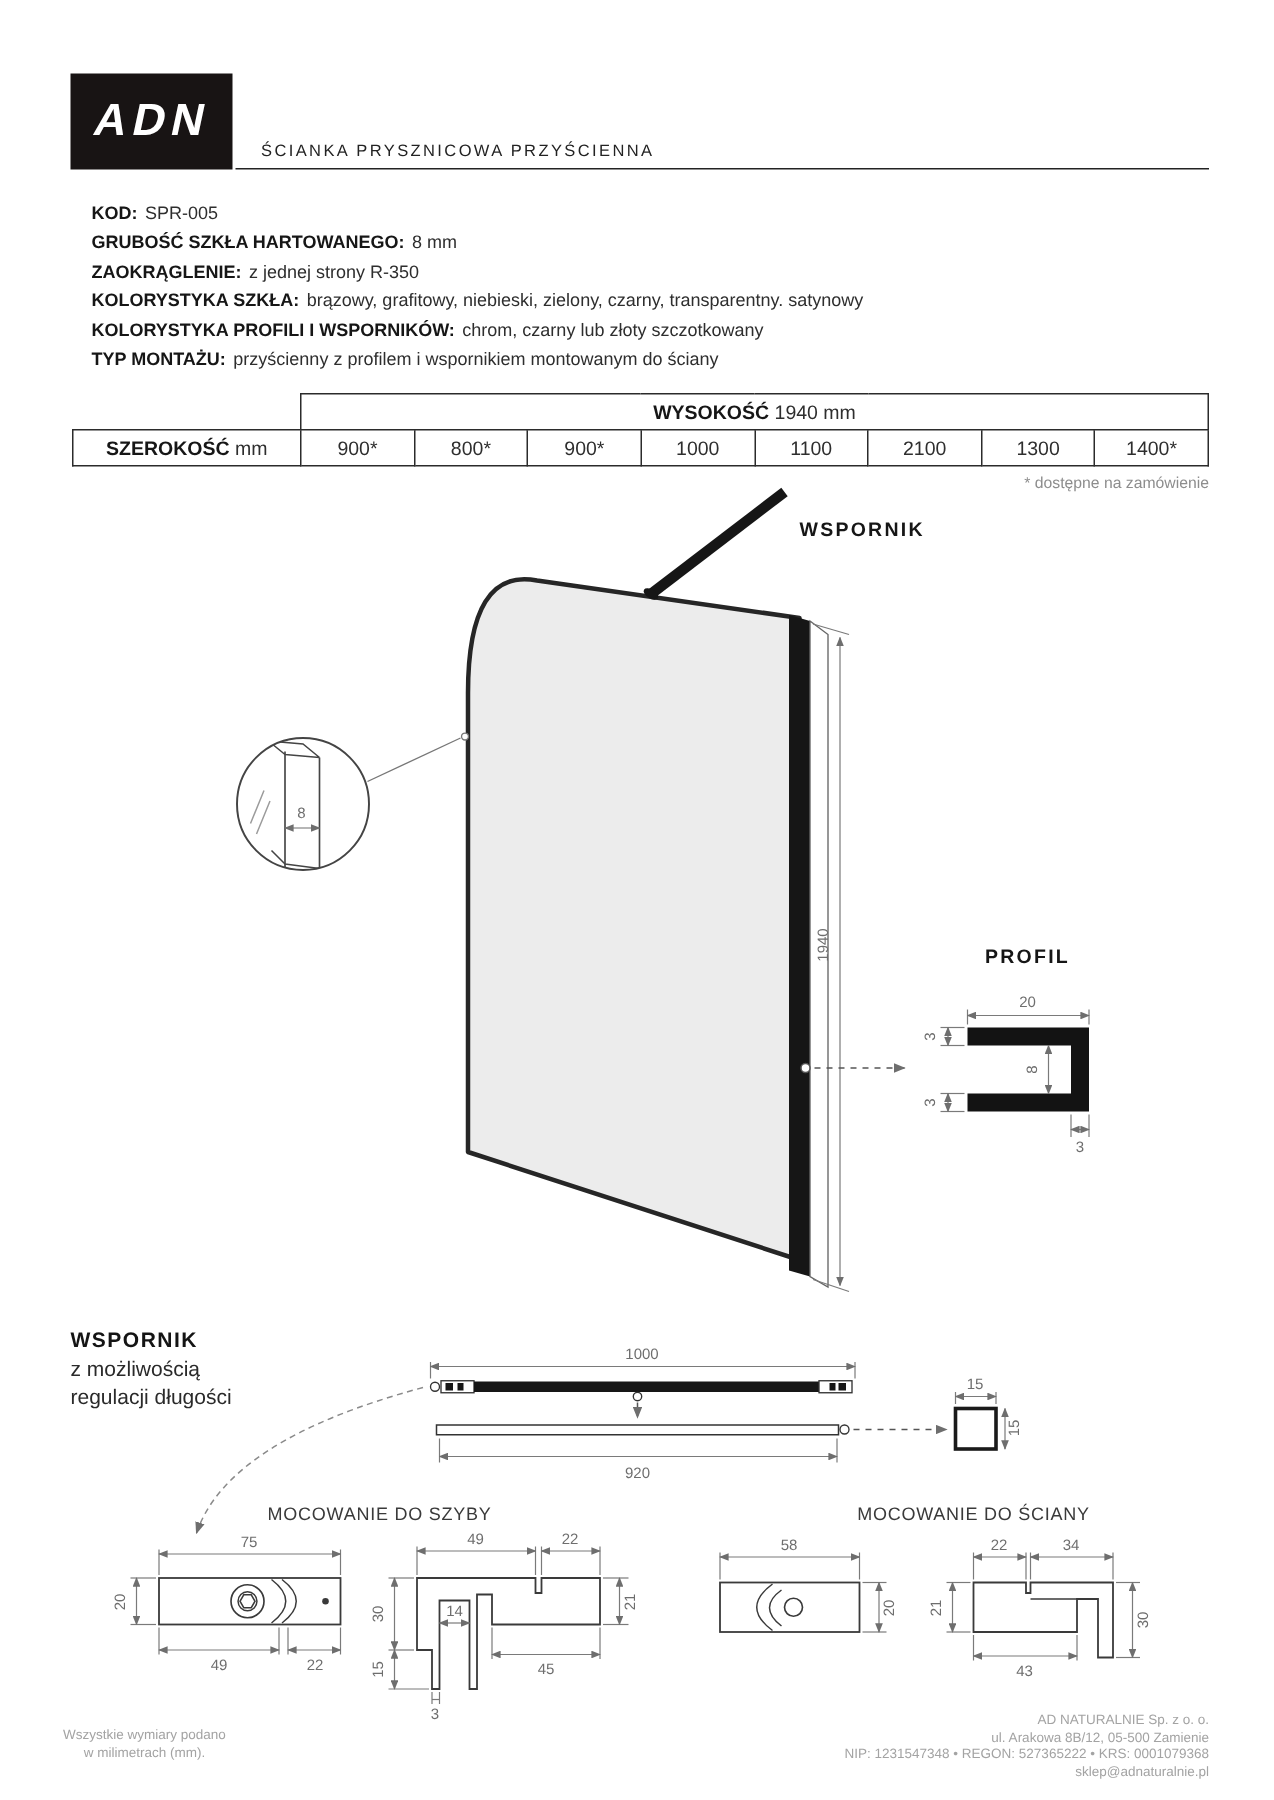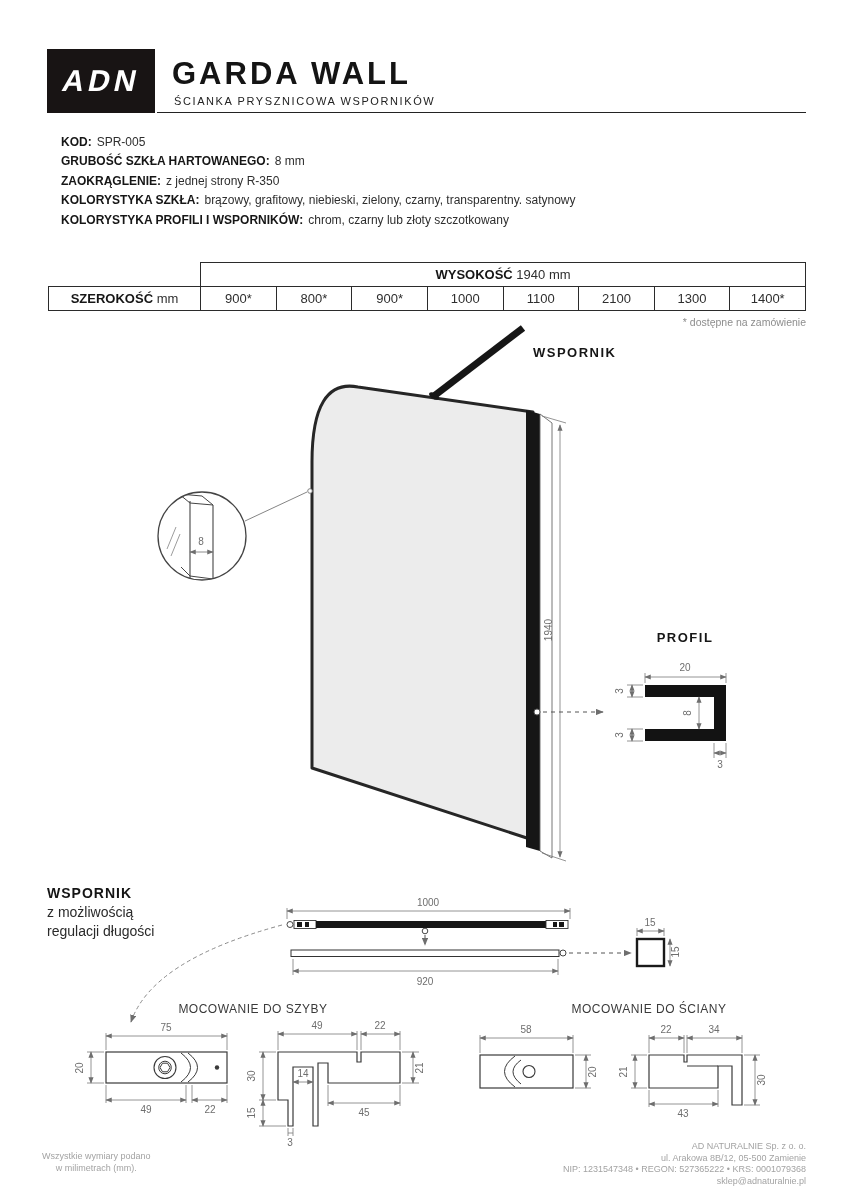--- a/index.html
+++ b/index.html
@@ -265,30 +265,30 @@
       <text class="t-dim" x="714" y="1033" text-anchor="middle">34</text>
       <text class="t-dim" text-anchor="middle" transform="rotate(-90 627 1072)" x="627" y="1072">21</text>
       <text class="t-dim" text-anchor="middle" transform="rotate(-90 765 1080)" x="765" y="1080">30</text>
       <text class="t-dim" x="683" y="1117" text-anchor="middle">43</text>
     </g>
   </svg>
 
   <div class="logo-box">
     <span class="logo-text">ADN</span>
   </div>
-  <div class="title">GARDA WALL</div>
-  <div class="subtitle">ŚCIANKA PRYSZNICOWA WSPORNIKÓW</div>
+  <div class="subtitle">ŚCIANKA PRYSZNICOWA PRZYŚCIENNA</div>
   <div class="hdr-rule"></div>
 
   <div class="specs">
     <div class="spec-line"><span class="spec-label">KOD:</span><span class="spec-value">SPR-005</span></div>
     <div class="spec-line"><span class="spec-label">GRUBOŚĆ SZKŁA HARTOWANEGO:</span><span class="spec-value">8 mm</span></div>
     <div class="spec-line"><span class="spec-label">ZAOKRĄGLENIE:</span><span class="spec-value">z jednej strony R-350</span></div>
     <div class="spec-line"><span class="spec-label">KOLORYSTYKA SZKŁA:</span><span class="spec-value">brązowy, grafitowy, niebieski, zielony, czarny, transparentny. satynowy</span></div>
     <div class="spec-line"><span class="spec-label">KOLORYSTYKA PROFILI I WSPORNIKÓW:</span><span class="spec-value">chrom, czarny lub złoty szczotkowany</span></div>
+    <div class="spec-line"><span class="spec-label">TYP MONTAŻU:</span><span class="spec-value">przyścienny z profilem i wspornikiem montowanym do ściany</span></div>
   </div>
 
   <table class="size">
     <colgroup>
         <col style="width:152px">
         <col>
         <col>
         <col>
         <col>
         <col>

